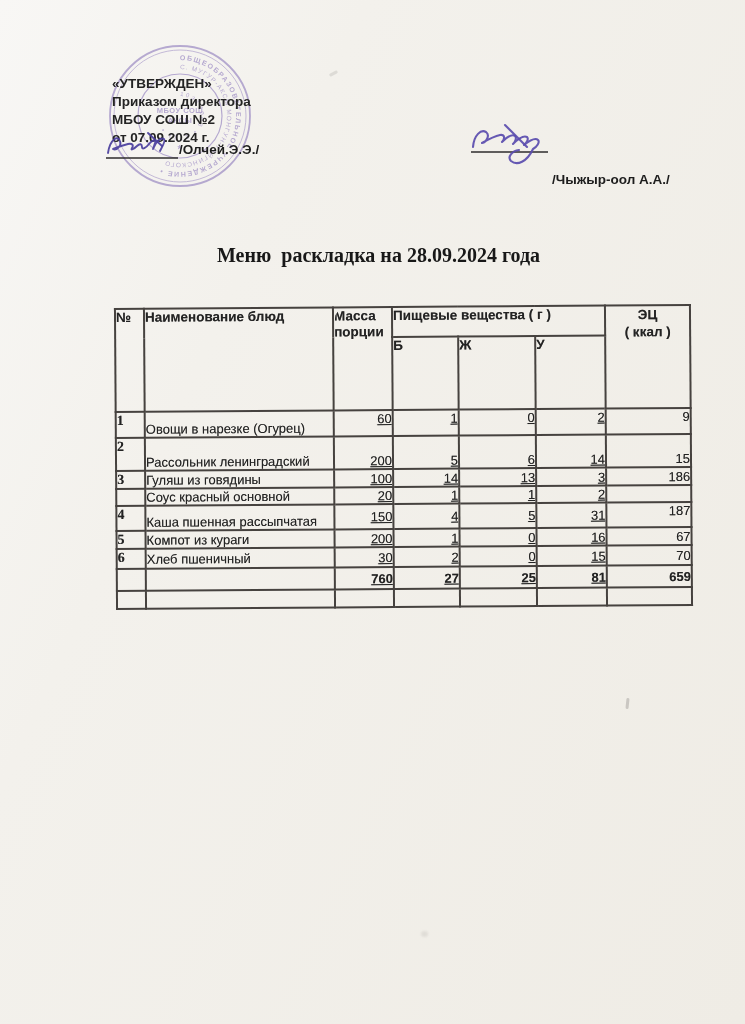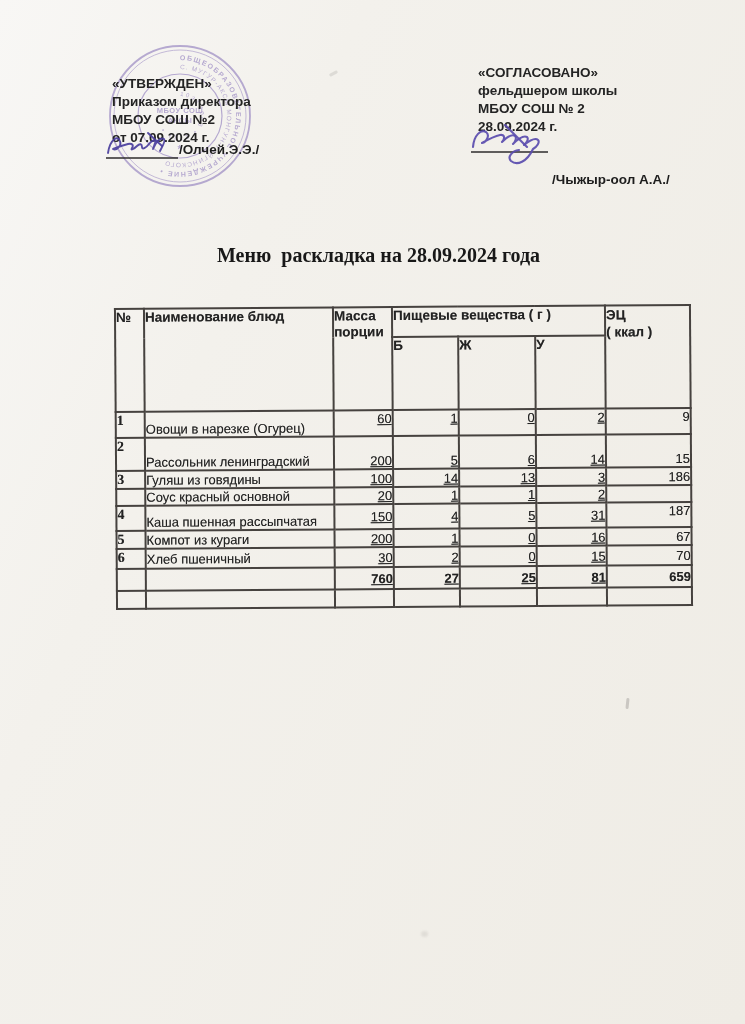--- a/index.html
+++ b/index.html
@@ -39,24 +39,24 @@
     white-space:pre-wrap; transform:translateX(6px); color:#181818;
   }
   
   .tbl-wrap{position:absolute; left:115px; top:308px; transform:rotate(-0.4deg); transform-origin:0 50%;}
   table.menu{border-collapse:collapse; table-layout:fixed; width:575px;
     font-size:13px; color:#232323; text-shadow:0 0 .4px rgba(20,20,20,.45);}
   table.menu td{border:2px solid var(--border); padding:0; overflow:hidden;}
   td.th{font-weight:700; vertical-align:top; font-size:13.5px;}
   td.num-h{padding:5px 0 0 6px;}
   td.name-h{padding:5px 0 0 8px;}
-  td.mass-h{padding:5px 4px 0 6px; line-height:16px;}
+  td.mass-h{padding:5px 4px 0 6px; line-height:16px;border-radius:11px;}
   td.nutr-h{padding:4px 0 2px 9px;}
   td.bju-h{padding:6px 0 0 22px;}
-  td.ec-h{padding:32px 0 0 13px; line-height:17px;}
+  td.ec-h{padding:32px 0 0 13px; line-height:17px;text-align:center;}
   td.c-num{font-family:"Liberation Serif",serif; font-weight:700; font-size:14px; padding:1px 0 0 5px; vertical-align:top;}
   td.c-name{padding:0 0 2px 7px;}
   td.c-val{text-align:right; padding-right:8px;text-decoration:underline;}
   td.c-ec{text-align:right; padding-right:15px;}
   tr.r-h1{height:30px;} tr.r-h2{height:73px;}
   tr.r1{height:26px;} tr.r2{height:33px;} tr.r3{height:18px;} tr.r4{height:17px;}
   tr.r5{height:25px;} tr.r6{height:17px;} tr.r7{height:20px;}
   tr.r-total{height:22px;} tr.r-empty{height:18px;}
   .vb{vertical-align:bottom;} .vt{vertical-align:top; padding-top:2px;} .vm{vertical-align:middle;}
   tr.r-total td{font-weight:700; vertical-align:middle;}
@@ -94,26 +94,20 @@
     <div>МБОУ СОШ №2</div>
     <div>от 07.09.2024 г.</div>
   </div>
   <svg class="sig" style="left:103px;top:129px" width="80" height="34">
     <path class="sig-under" d="M3,29 H75"></path>
     <path class="sig-ink-l" d="M5,24 C7,10 15,6 17,12 C19,17 13,22 10,20 C15,18 21,16 25,15 C29,14 31,16 29,19 C27,22 31,20 34,17 C37,14 39,15 39,18 C39,21 43,19 46,15 C49,11 53,10 52,14 L50,20 C53,12 58,8 61,10 C63,12 59,18 57,22"></path>
     <path class="sig-ink-l" d="M45,4 L59,17"></path>
   </svg>
   <div class="sig-row sig-label-left">/Олчей.Э.Э./</div>
 
-  <div class="hdr-block hdr-right">
-    <div>«СОГЛАСОВАНО»</div>
-    <div>фельдшером школы</div>
-    <div>МБОУ СОШ № 2</div>
-    <div>28.09.2024 г.</div>
-  </div>
   <svg class="sig" style="left:468px;top:119px" width="92" height="50">
     <path class="sig-under" d="M3,33 H80"></path>
     <path class="sig-ink-r" d="M5,28 C6,16 13,10 18,13 C22,16 19,23 14,24 C21,20 27,17 32,16 C37,15 37,20 34,23 C39,18 44,15 47,17 C49,19 47,23 45,25 C50,20 55,16 59,18 C61,20 58,24 56,26 C61,22 67,18 70,21 C72,23 69,28 65,30 C59,43 49,47 43,42 C39,38 44,32 51,31"></path>
     <path class="sig-ink-r" d="M37,6 C43,12 51,20 59,28"></path>
   </svg>
   <div class="sig-row sig-label-right">/Чыжыр-оол А.А./</div>
 
   <div class="doc-title">Меню  раскладка на 28.09.2024 года</div>
 
   <div class="tbl-wrap">

